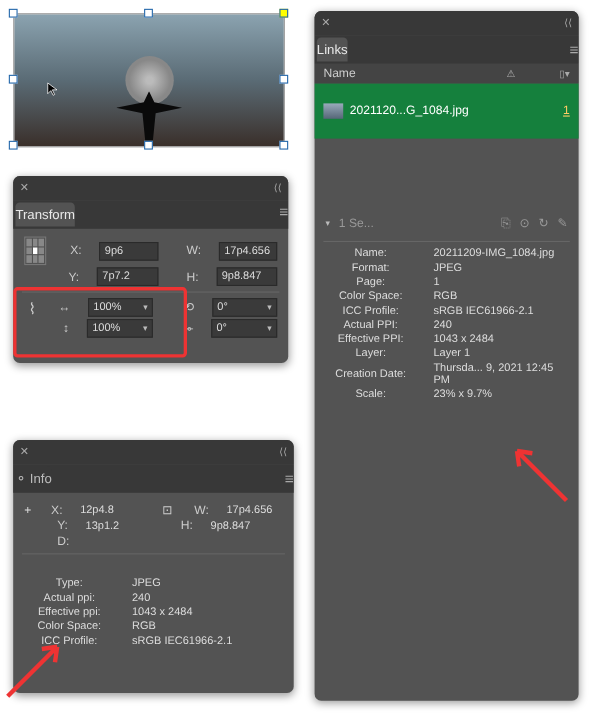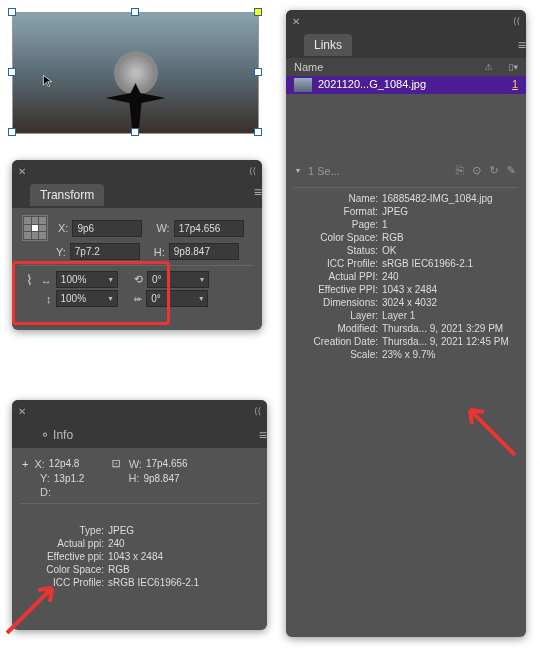--- a/index.html
+++ b/index.html
@@ -1,34 +1,34 @@
 <!DOCTYPE html>
 <html><head>
 <meta charset="utf-8">
 <style>
 body{margin:0;background:#fff;font-family:Arial,sans-serif;font-size:11px;color:#ccc;width:540px;height:650px;position:relative}
 .panel{position:absolute;background:#535353;border-radius:6px;box-shadow:0 2px 8px rgba(0,0,0,.4)}
 .panel-head{height:22px;background:#383838;border-radius:6px 6px 0 0;display:flex;align-items:center;padding:0 6px;gap:4px}
 .panel-head .x{color:#aaa;font-size:10px;cursor:pointer}
-.tab{background:#535353;color:#e8e8e8;padding:4px 10px;font-size:12px;border-radius:4px 4px 0 0;margin-left:18px}
+.tab{background:#535353;color:#e8e8e8;padding:4px 0;font-size:12px;border-radius:4px 4px 0 0;margin-left:2px}
 .hamb{margin-left:auto;color:#aaa;font-size:14px}
-.row{display:flex;align-items:center;padding:1px 10px;gap:4px}
-.lbl{color:#ddd;text-align:right;min-width:82px;font-size:10px}
+.row{display:flex;align-items:center;padding:1px 10px;gap:16px}
+.lbl{color:#ddd;text-align:center;min-width:82px;font-size:10px}
 .val{color:#ddd;font-size:10px}
 .input{background:#3a3a3a;border:1px solid #2a2a2a;color:#ddd;padding:2px 4px;width:60px;font-size:10px}
 .dropdown{background:#3a3a3a;border:1px solid #2a2a2a;color:#ddd;padding:2px 4px;width:52px;font-size:10px;display:flex;justify-content:space-between;align-items:center}
 .chev{font-size:8px;color:#bbb}
 .imgbox{position:absolute;top:12px;left:12px;width:245px;height:120px;border:1px solid #999;background:linear-gradient(#8ba3b0,#5a6b75 50%,#3a2f2a);overflow:hidden}
 .imgbox::before{content:"";position:absolute;left:50%;top:50%;width:44px;height:44px;border-radius:50%;background:radial-gradient(#bbb 10%,#888 60%);transform:translate(-50%,-50%)}
 .silh{position:absolute;bottom:0;left:50%;transform:translateX(-50%);width:60px;height:50px;background:#0a0a0a;clip-path:polygon(45% 100%,40% 40%,0 30%,42% 20%,50% 0,58% 20%,100% 30%,60% 40%,55% 100%)}
 .handle{position:absolute;width:6px;height:6px;background:#fff;border:1px solid #26a}
 .cursor{position:absolute;top:74px;left:42px;color:#000;font-size:16px}
 .redbox{position:absolute;border:3px solid #e33;border-radius:4px}
 .sep{height:1px;background:#666;margin:4px 8px}
-.filerow{background:#4c1d95;color:#fff;padding:2px 8px;display:flex;gap:6px}
+.filerow{background:#15803d;color:#fff;padding:18px 8px;display:flex;align-items:center;gap:6px}
 .tiny{font-size:9px;color:#aaa}
 .btnbar{display:flex;gap:8px;padding:6px 10px;align-items:center;color:#999}
 svg{width:14px;height:14px}
 </style>
 </head>
 <body>
 
 <div class="imgbox">
   <div class="silh"></div>
 </div>
@@ -190,61 +190,49 @@
     <span>1 Se...</span>
     <span style="flex:1"></span>
     <span>⎘</span>
     <span>⊙</span>
     <span>↻</span>
     <span>✎</span>
   </div>
   <div class="sep"></div>
   <div class="row">
       <span class="lbl">Name:</span>
-      <span class="val">16885482-IMG_1084.jpg</span>
+      <span class="val">20211209-IMG_1084.jpg</span>
     </div>
   <div class="row">
       <span class="lbl">Format:</span>
       <span class="val">JPEG</span>
     </div>
   <div class="row">
       <span class="lbl">Page:</span>
       <span class="val">1</span>
     </div>
   <div class="row">
       <span class="lbl">Color Space:</span>
       <span class="val">RGB</span>
     </div>
   <div class="row">
-      <span class="lbl">Status:</span>
-      <span class="val">OK</span>
-    </div>
-  <div class="row">
       <span class="lbl">ICC Profile:</span>
       <span class="val">sRGB IEC61966-2.1</span>
     </div>
   <div class="row">
       <span class="lbl">Actual PPI:</span>
       <span class="val">240</span>
     </div>
   <div class="row">
       <span class="lbl">Effective PPI:</span>
       <span class="val">1043 x 2484</span>
     </div>
   <div class="row">
-      <span class="lbl">Dimensions:</span>
-      <span class="val">3024 x 4032</span>
-    </div>
-  <div class="row">
       <span class="lbl">Layer:</span>
       <span class="val">Layer 1</span>
-    </div>
-  <div class="row">
-      <span class="lbl">Modified:</span>
-      <span class="val">Thursda... 9, 2021 3:29 PM</span>
     </div>
   <div class="row">
       <span class="lbl">Creation Date:</span>
       <span class="val">Thursda... 9, 2021 12:45 PM</span>
     </div>
   <div class="row">
       <span class="lbl">Scale:</span>
       <span class="val">23% x 9.7%</span>
     </div>
 </div>

